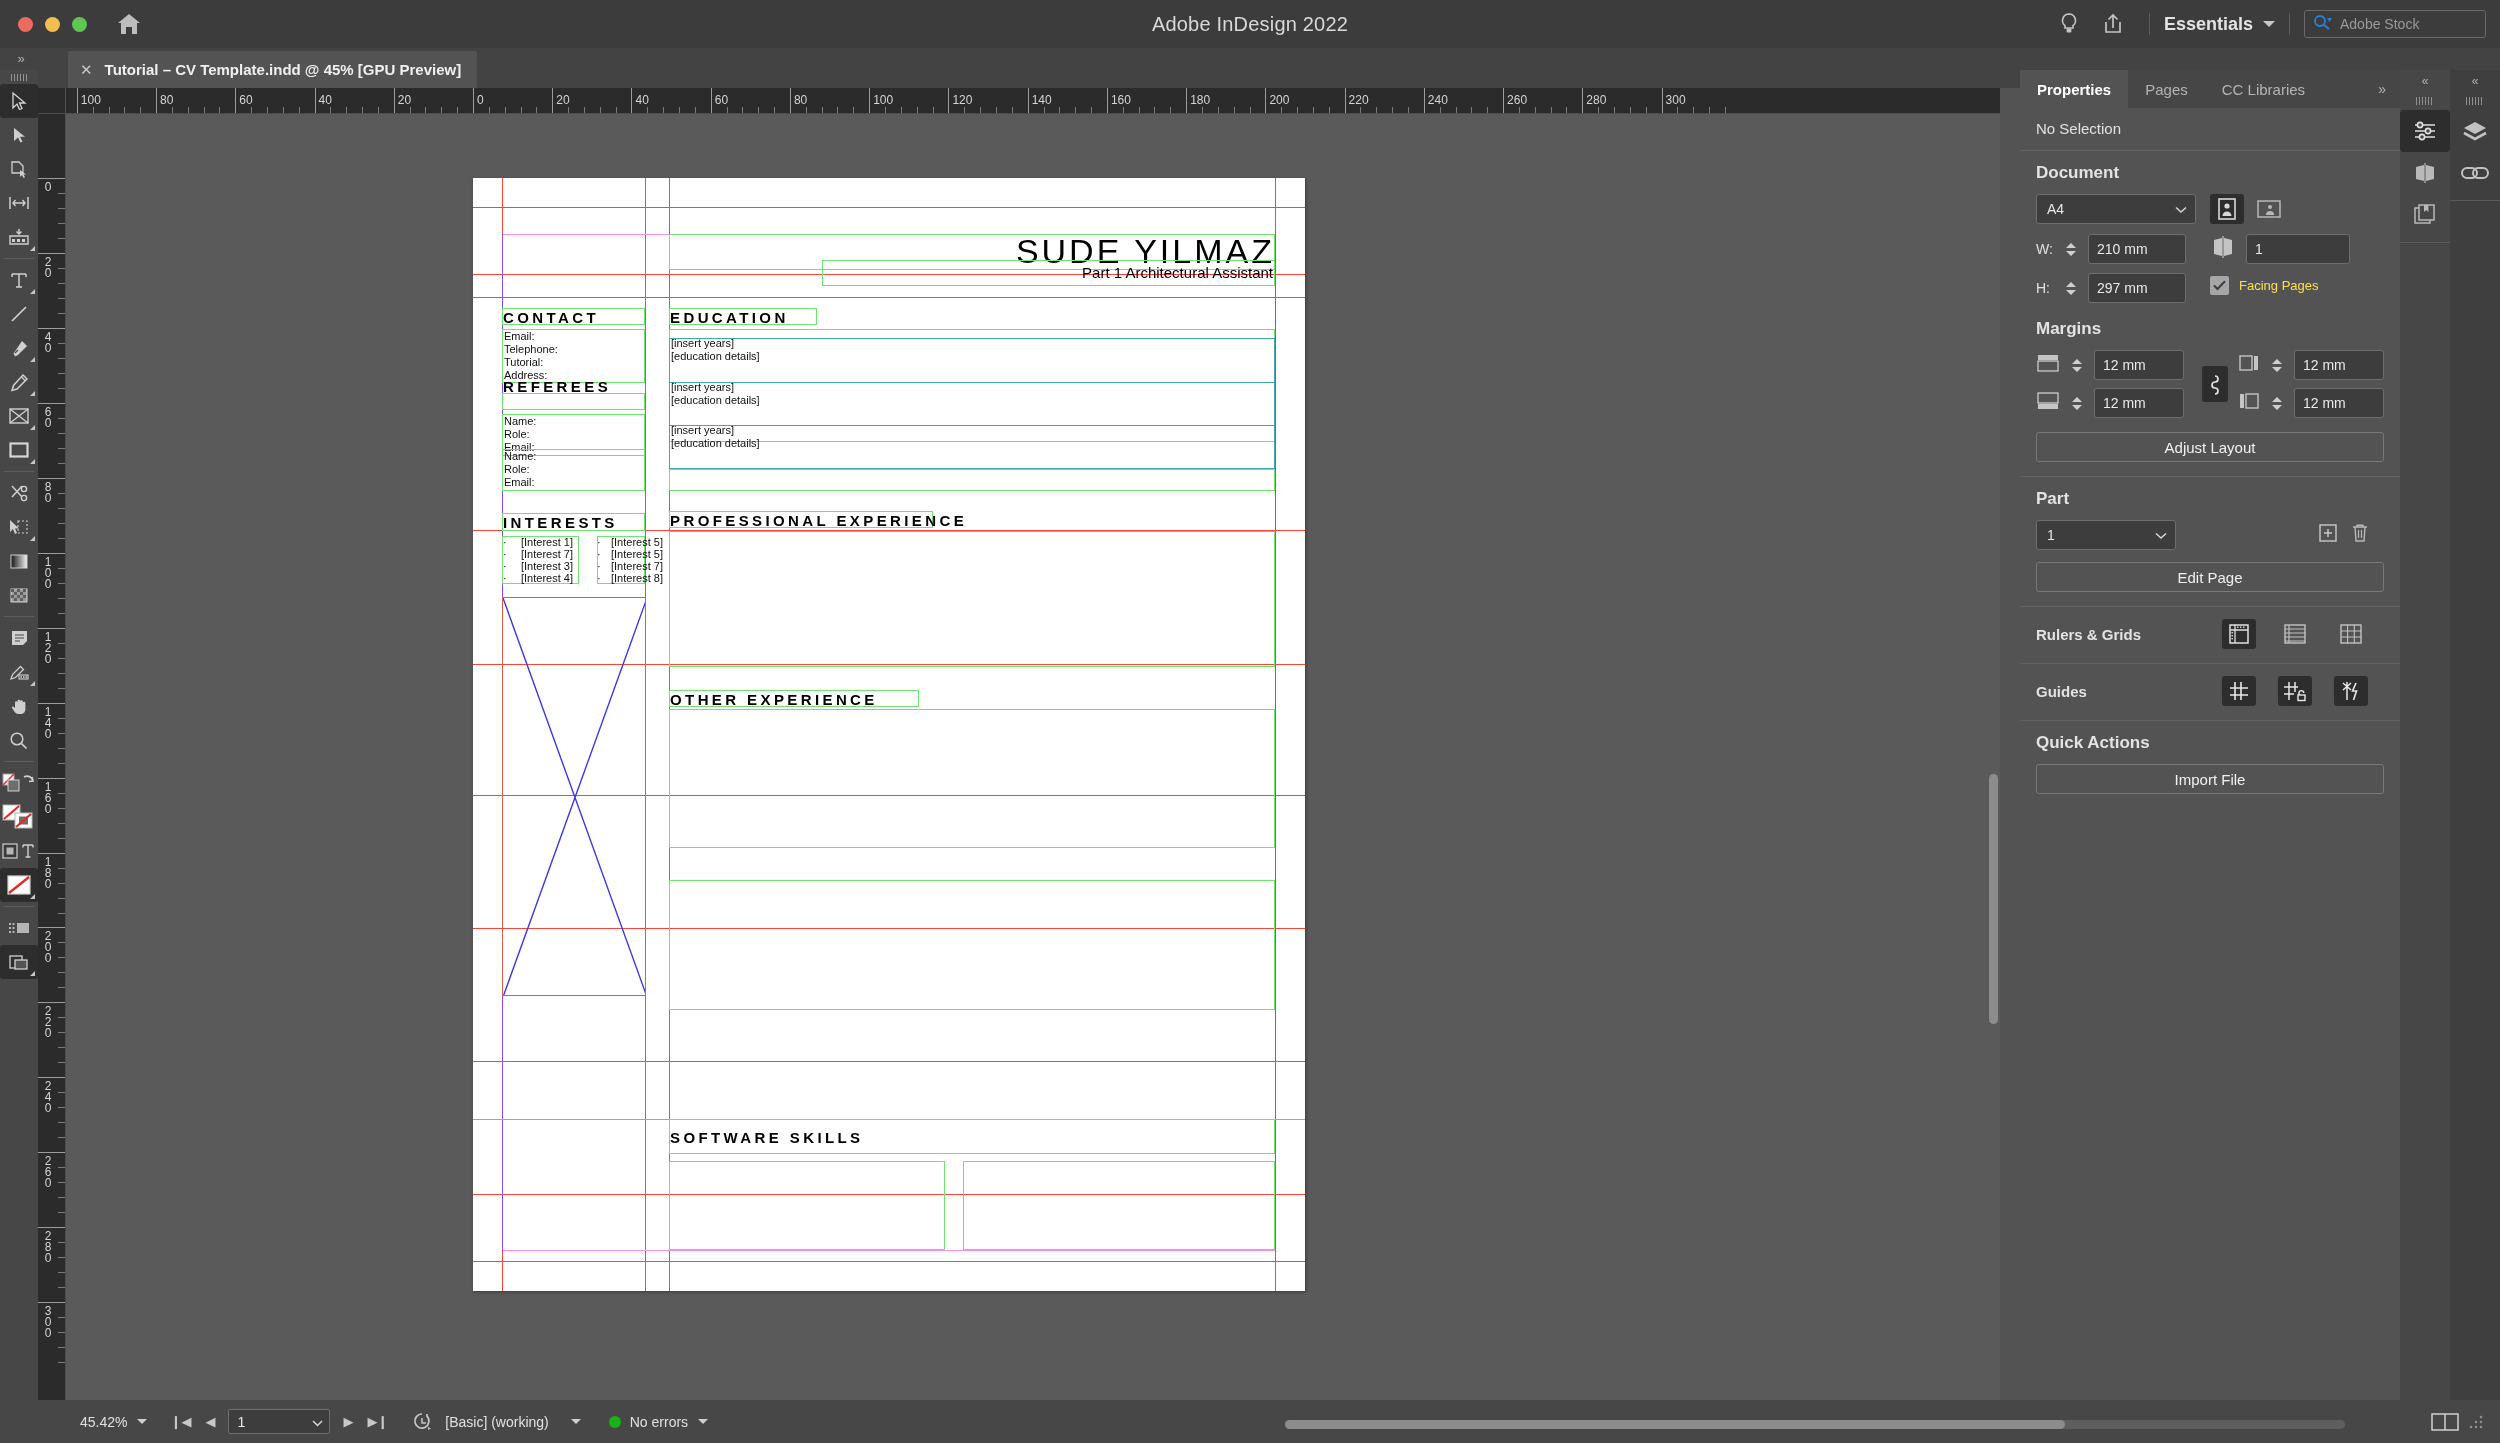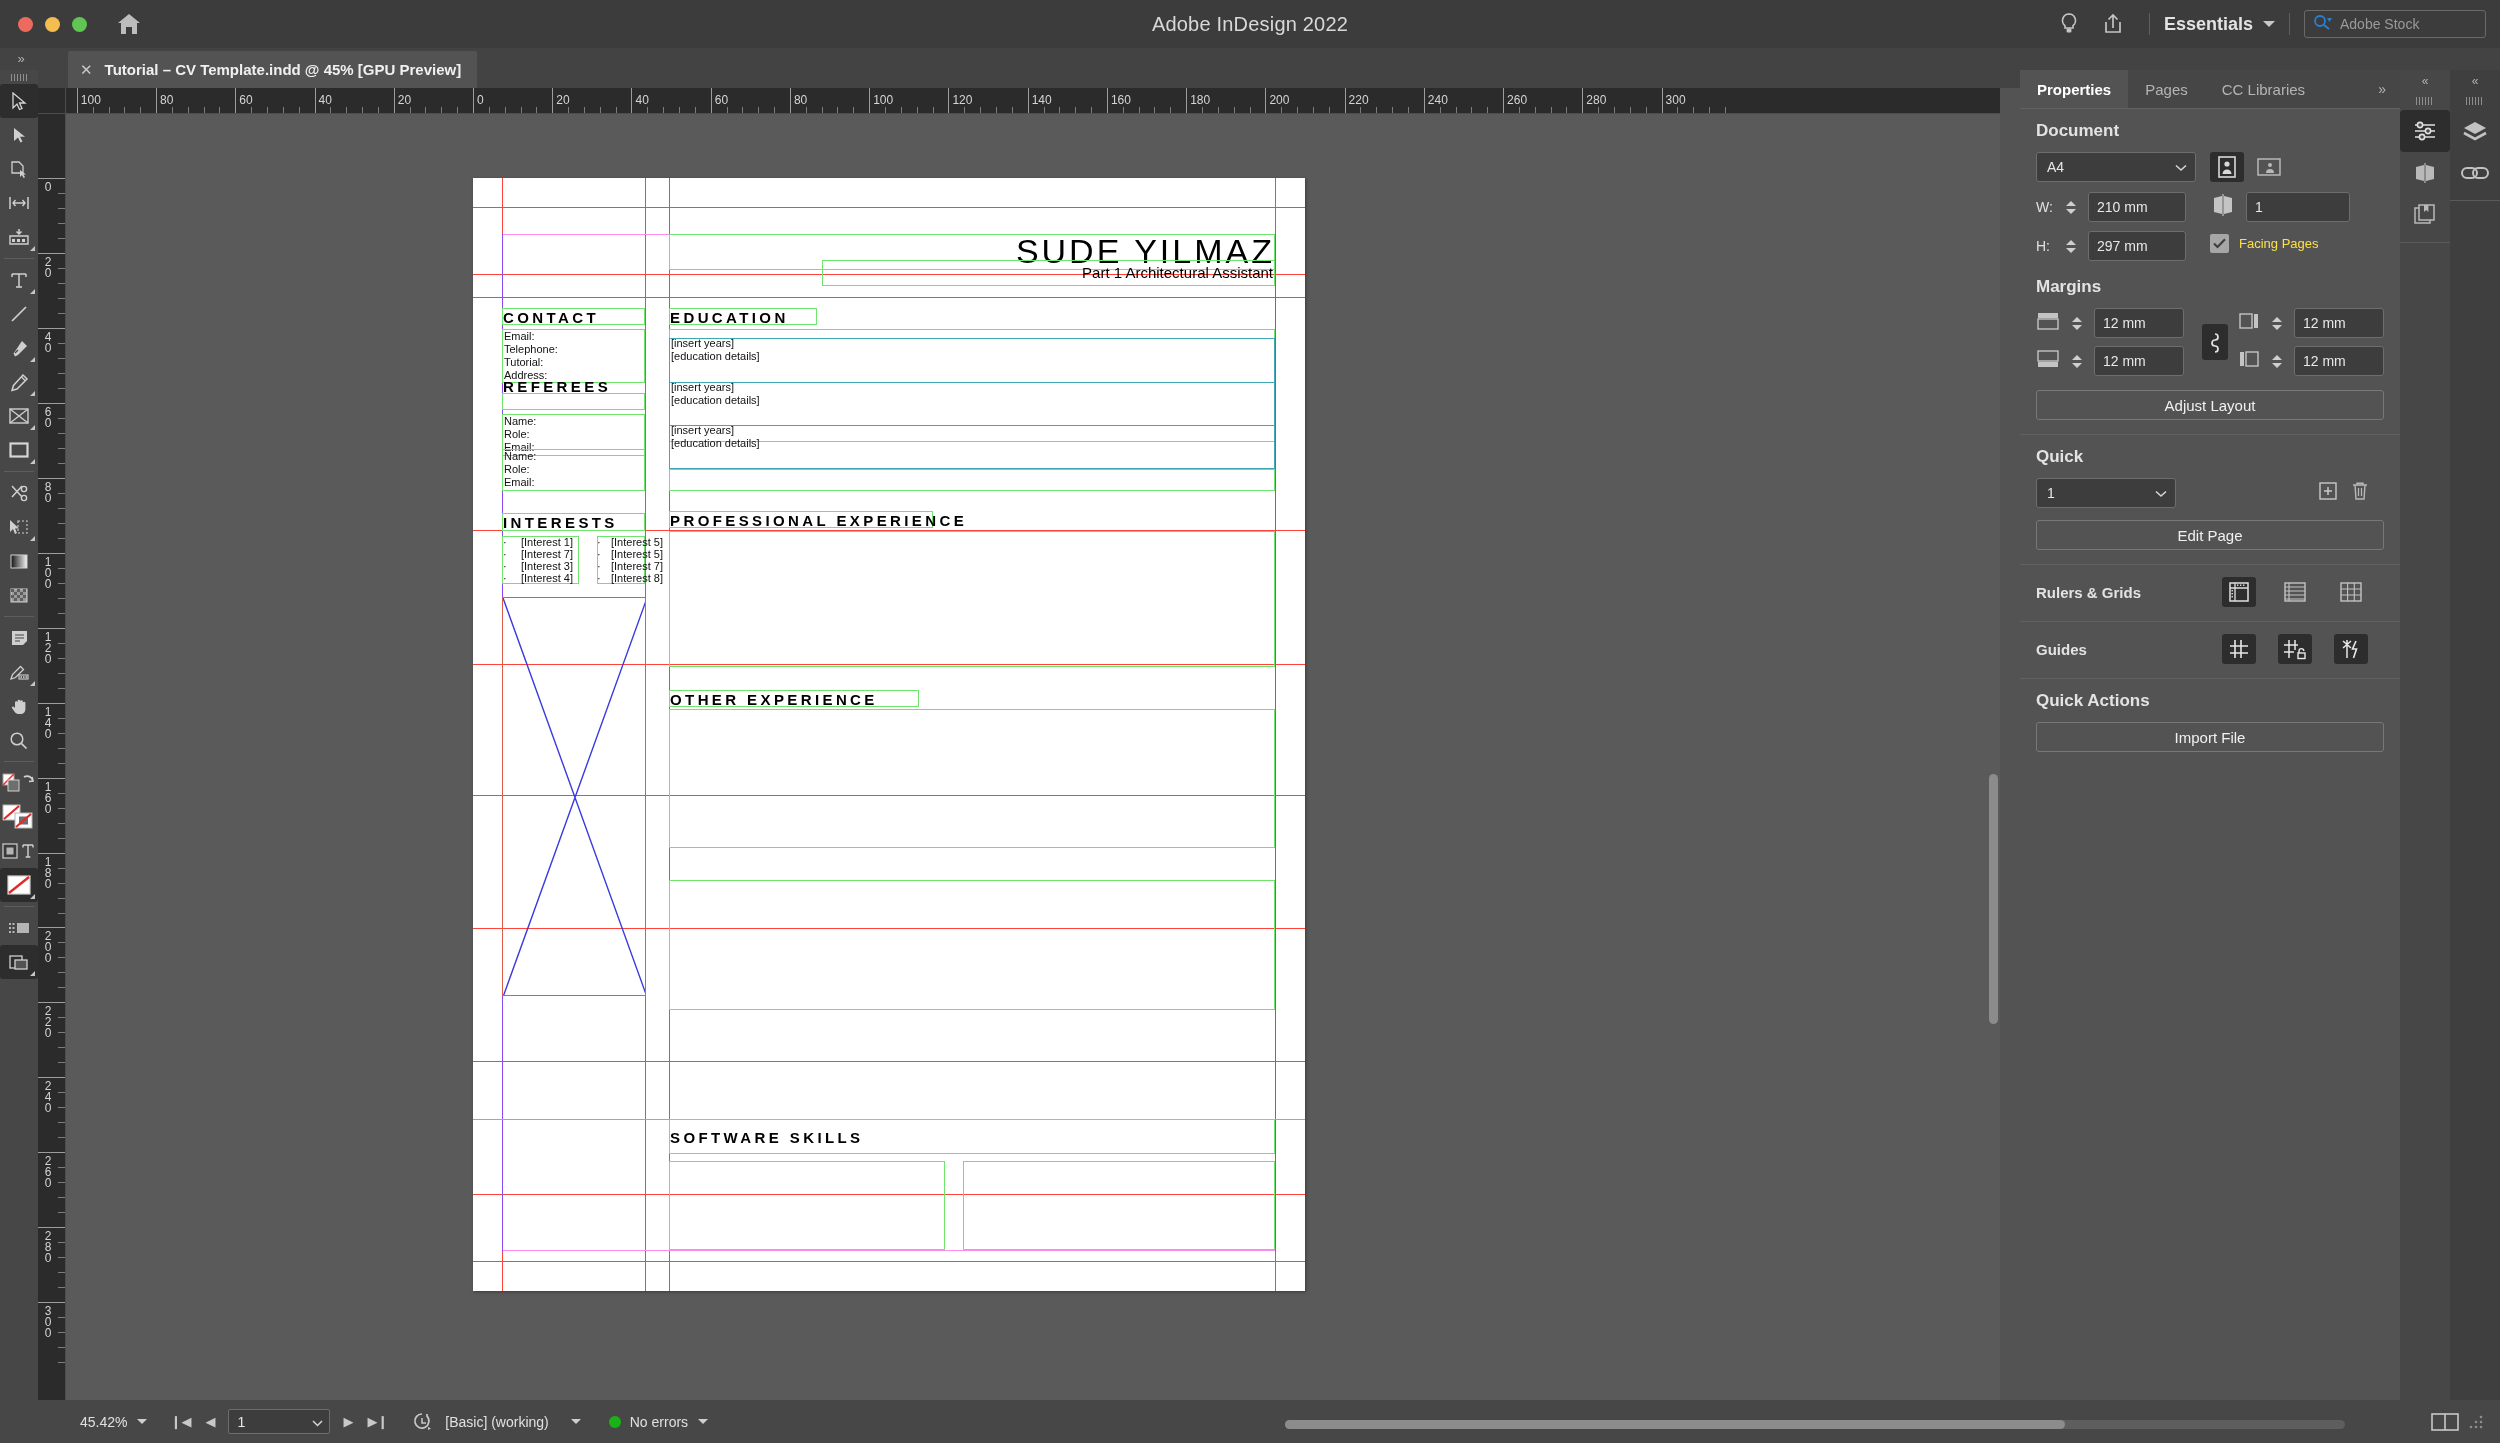--- a/index.html
+++ b/index.html
@@ -828,20 +828,21 @@
       </div>
       <div class="ptab">
         <span>Pages</span>
       </div>
       <div class="ptab">
         <span>CC Libraries</span>
       </div>
       <div class="ptab-more">»</div>
     </div>
 
+    <div class="nosel">No Selection</div>
     <div class="hr"></div>
 
     <div class="sec">
       <h4>Document</h4>
 
       <div style="display:flex;align-items:flex-start;gap:14px;">
         <div style="flex:0 0 160px;">
           <div class="select" style="width:160px;">
             <span>A4</span>
             <span>
@@ -990,21 +991,21 @@
       </div>
 
       <div class="btnwide" style="margin-top:14px;">
         <span>Adjust Layout</span>
       </div>
     </div>
 
     <div class="hr"></div>
 
     <div class="sec">
-      <h4>Quick</h4>
+      <h4>Part</h4>
       <div style="display:flex;align-items:center;">
         <div class="select" style="width:140px;">
           <span>1</span>
           <span>
             <svg width="12" height="8" viewBox="0 0 12 8">
                 <path d="M1 1.5 L6 6 L11 1.5" fill="none" stroke="#d5d5d5" stroke-width="1.6"></path>
               </svg>
           </span>
         </div>
         <div style="margin-left:auto;display:flex;gap:12px;">

